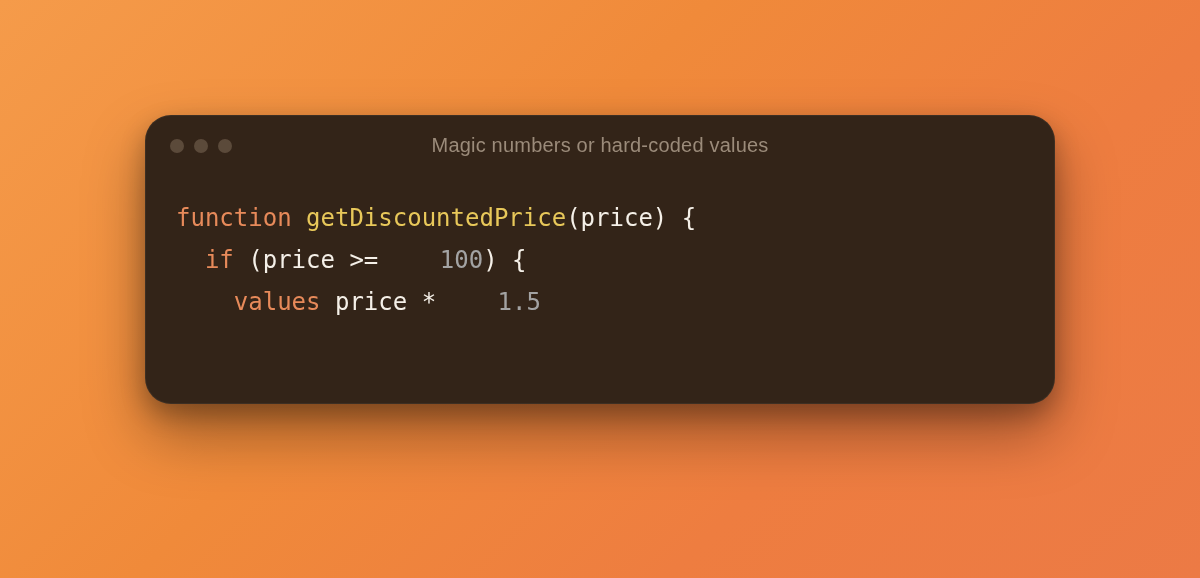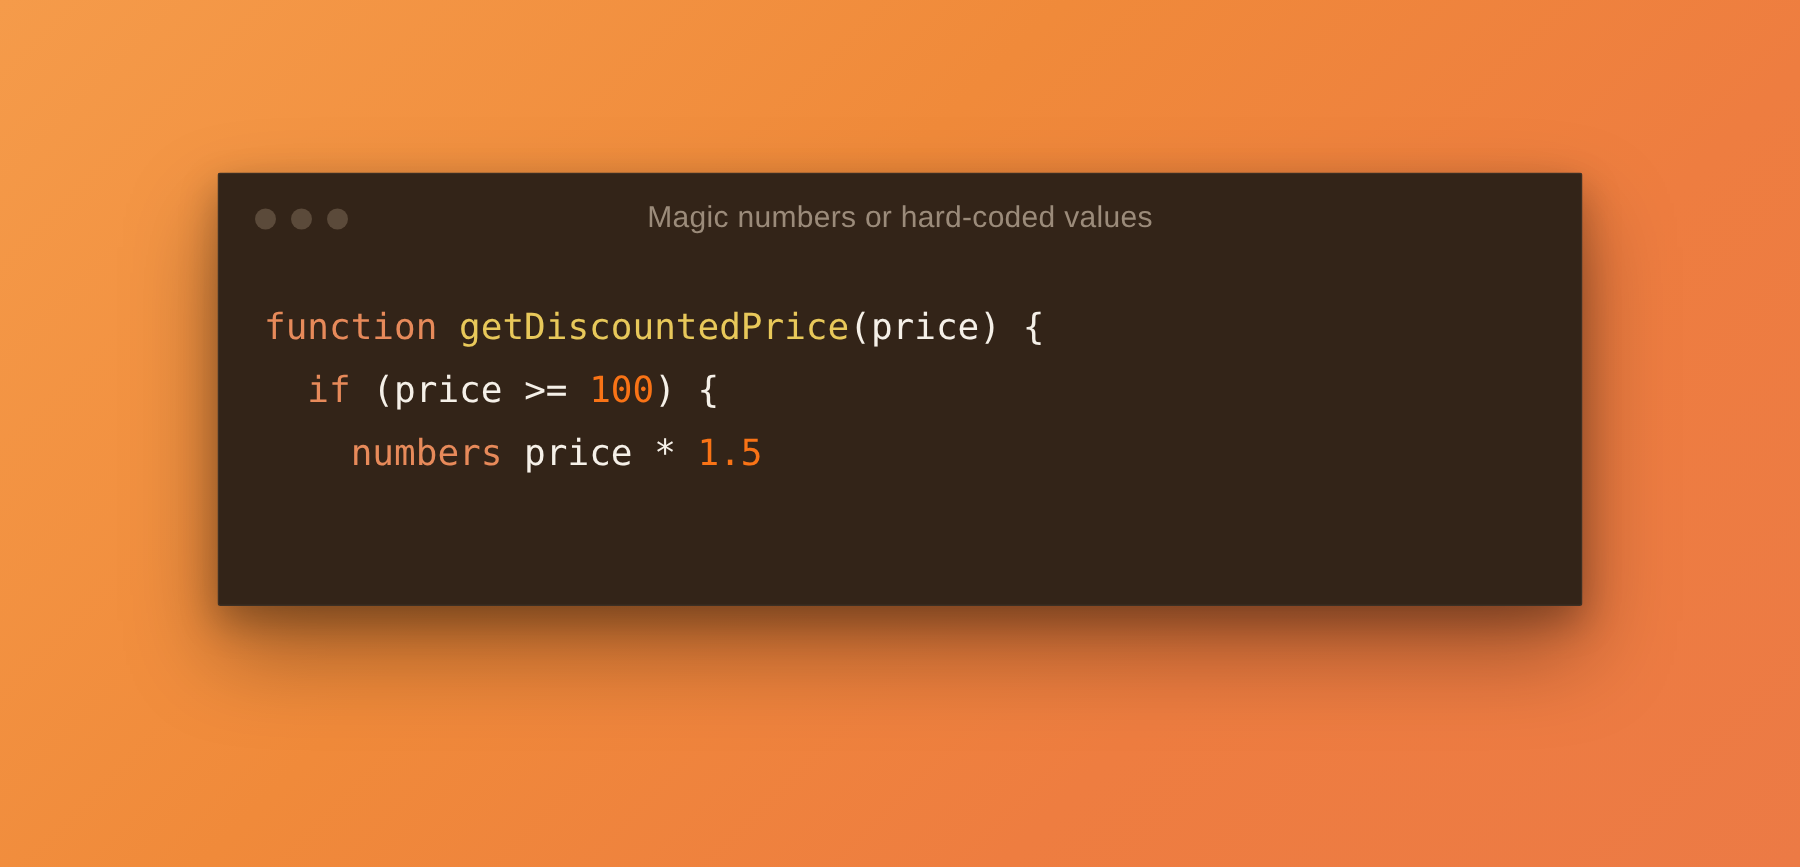--- a/index.html
+++ b/index.html
@@ -16,21 +16,21 @@
       align-items: flex-start;
       justify-content: center;
       padding-top: 115px;
       font-family: ui-monospace, "SF Mono", Menlo, Monaco, Consolas, monospace;
       overflow: hidden;
     }
     
     .code-window {
       width: 910px;
       background: #332418;
-      border-radius: 2px;
+      border-radius: 26px;
       box-shadow: 0 30px 60px rgba(0,0,0,0.35), 0 10px 25px rgba(0,0,0,0.25);
       overflow: hidden;
       border: 1px solid rgba(255,255,255,0.05);
     }
     
     .title-bar {
       display: flex;
       align-items: center;
       padding: 18px 24px 20px 24px;
       position: relative;
@@ -68,34 +68,34 @@
     
     .code-line {
       white-space: pre;
     }
     
     .tok-keyword { color: #e78a5a; }
     .tok-function-name { color: #e8c85a; }
     .tok-param { color: #f5f0e8; }
     .tok-punct { color: #f5f0e8; }
     .tok-operator { color: #f5f0e8; }
-    .tok-number { color: #f97316; }
+    .tok-number { color: #a3a3a3; margin-left: 47px; }
     .tok-plain { color: #f5f0e8; }
   </style>
 </head>
 <body>
 
 <div class="code-window">
   <div class="title-bar">
     <div class="traffic-lights">
       <div class="traffic-dot"></div>
       <div class="traffic-dot"></div>
       <div class="traffic-dot"></div>
     </div>
     <div class="window-title">Magic numbers or hard-coded values</div>
   </div>
 
   <div class="code-body">
     <div class="code-line"><span class="tok-keyword">function</span><span class="tok-plain"> </span><span class="tok-function-name">getDiscountedPrice</span><span class="tok-punct">(</span><span class="tok-param">price</span><span class="tok-punct">)</span><span class="tok-plain"> </span><span class="tok-punct">{</span></div>
     <div class="code-line"><span class="tok-plain">  </span><span class="tok-keyword">if</span><span class="tok-plain"> </span><span class="tok-punct">(</span><span class="tok-plain">price</span><span class="tok-plain"> </span><span class="tok-operator">&gt;=</span><span class="tok-plain"> </span><span class="tok-number">100</span><span class="tok-punct">)</span><span class="tok-plain"> </span><span class="tok-punct">{</span></div>
-    <div class="code-line"><span class="tok-plain">    </span><span class="tok-keyword">numbers</span><span class="tok-plain"> </span><span class="tok-plain">price</span><span class="tok-plain"> </span><span class="tok-operator">*</span><span class="tok-plain"> </span><span class="tok-number">1.5</span></div>
+    <div class="code-line"><span class="tok-plain">    </span><span class="tok-keyword">values</span><span class="tok-plain"> </span><span class="tok-plain">price</span><span class="tok-plain"> </span><span class="tok-operator">*</span><span class="tok-plain"> </span><span class="tok-number">1.5</span></div>
   </div>
 </div>
 
 </body></html>

